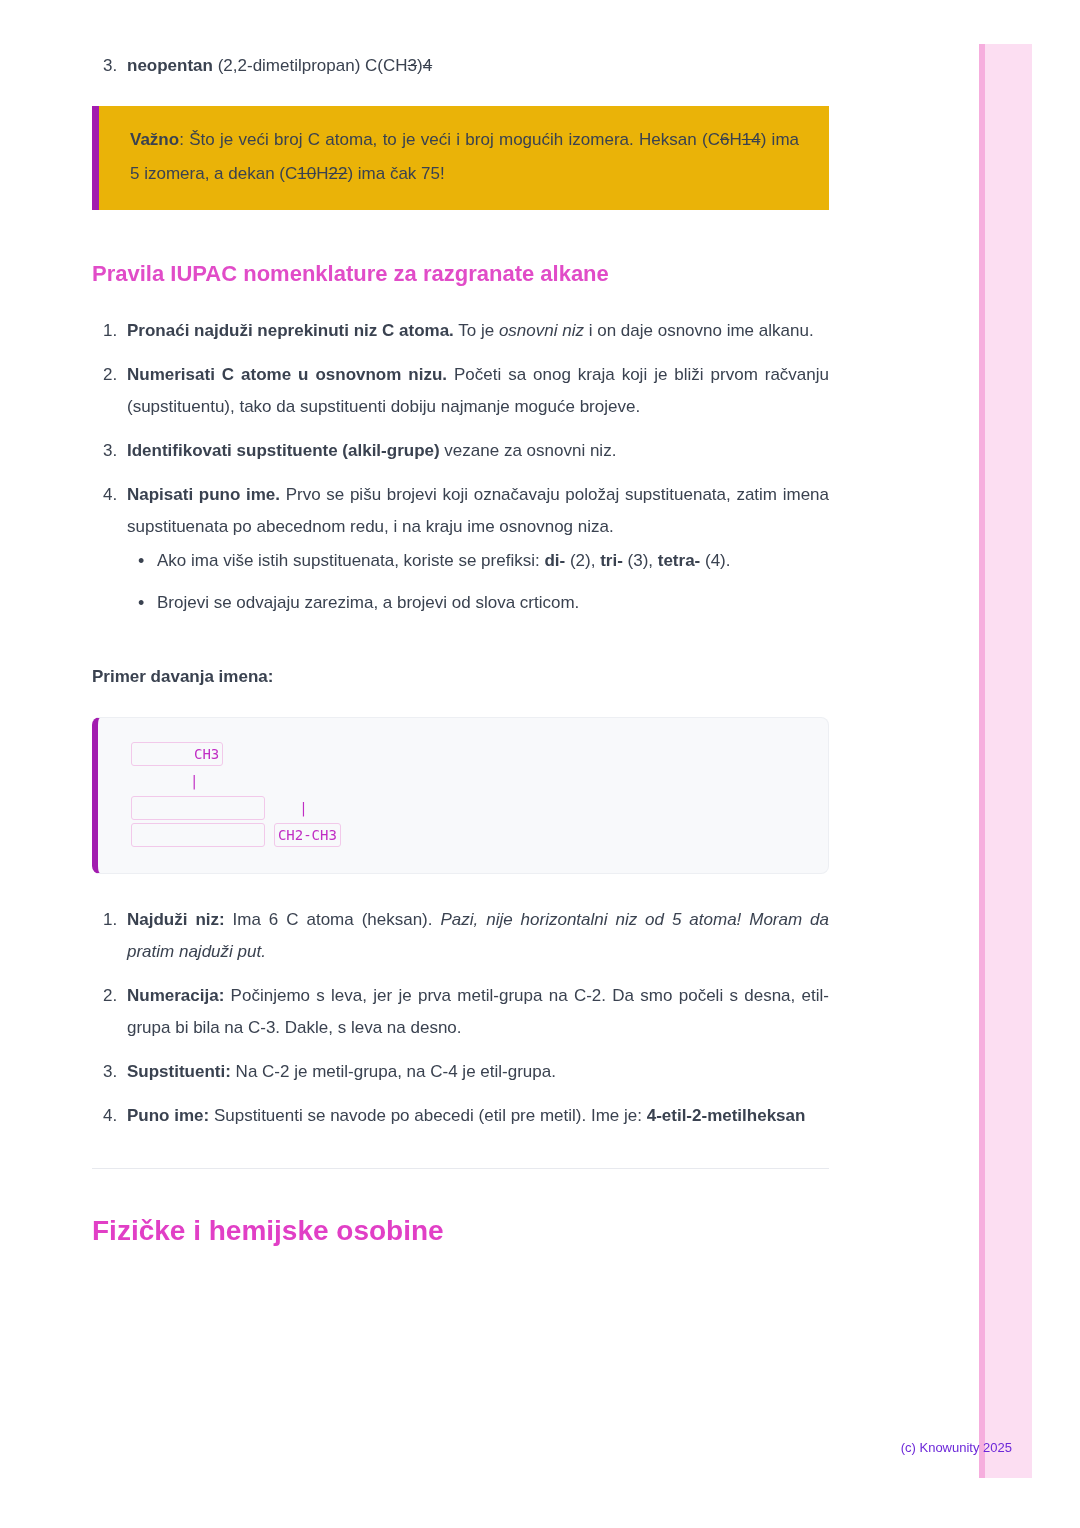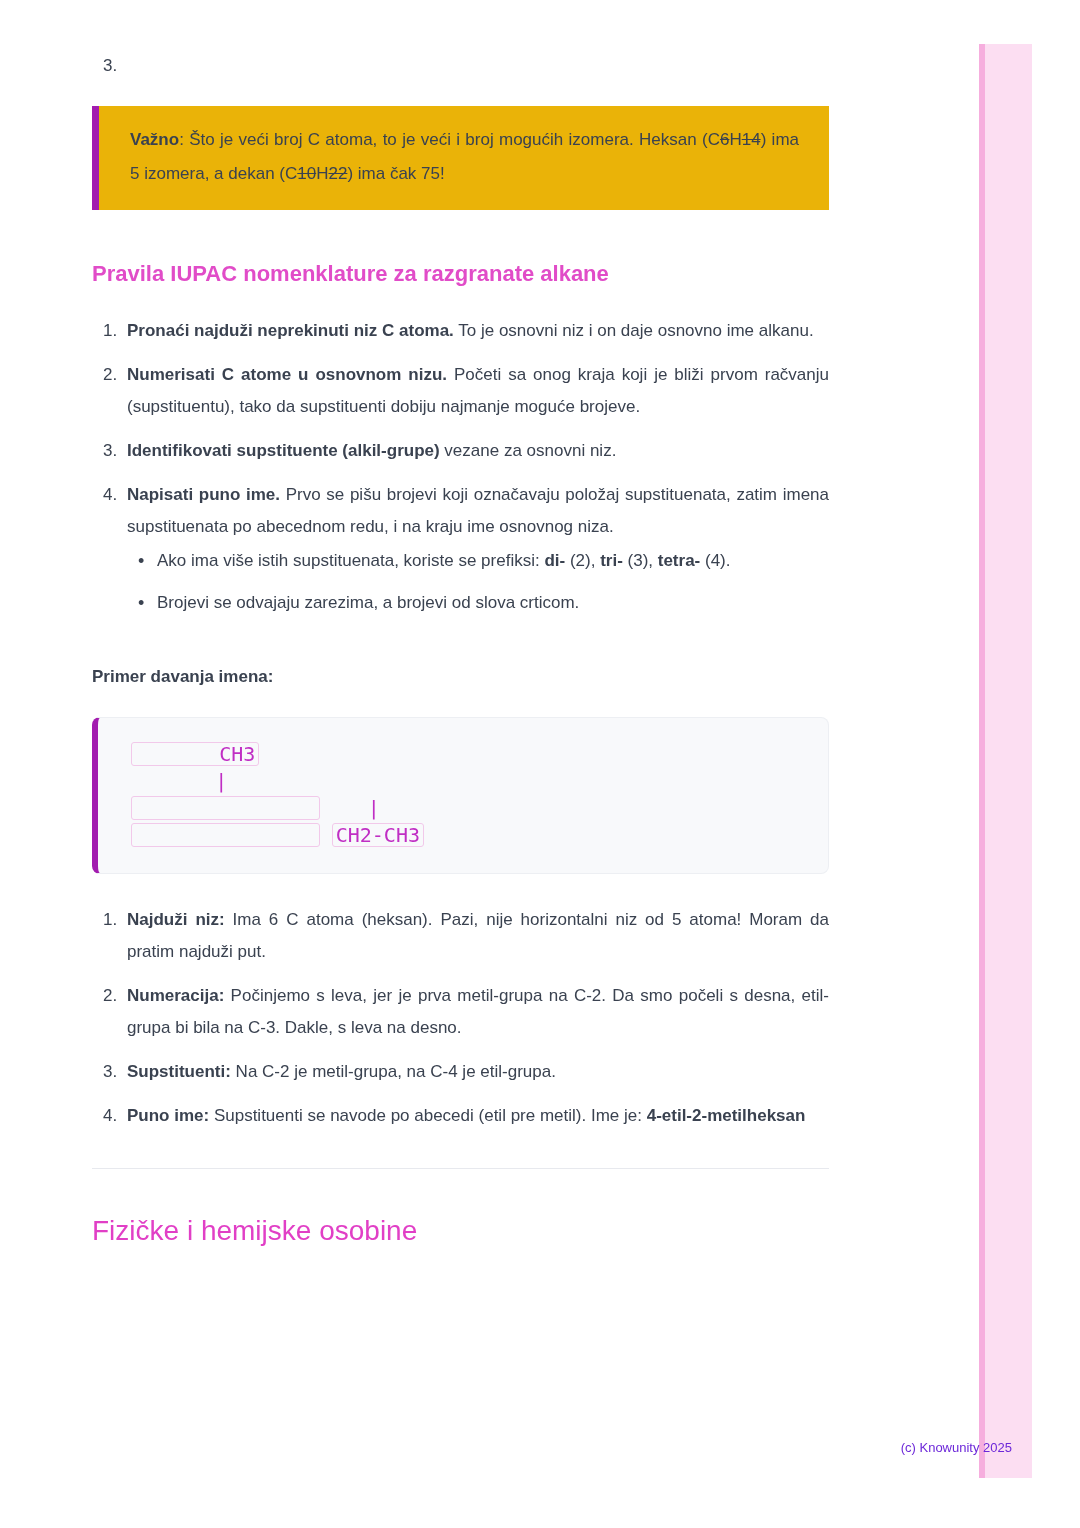--- a/index.html
+++ b/index.html
@@ -3,21 +3,21 @@
 <meta charset="utf-8">
 <style>
   * { margin:0; padding:0; box-sizing:border-box; }
   html, body { background:#ffffff; }
   body {
     width:1080px; height:1528px; position:relative; overflow:hidden;
     font-family:"Liberation Sans","DejaVu Sans",sans-serif;
     color:#3a4250; font-size:17px;
   }
   .f-b { font-weight:700; }
-  .f-i { }
+  .f-i { font-style:italic; }
   .f-s { text-decoration:line-through; }
 
   .content { position:absolute; left:92px; top:52px; width:737px; }
 
   
   .oli { display:flex; align-items:flex-start; margin-bottom:12px; }
   .oli .marker { flex:0 0 35px; padding-left:11px; line-height:32px; }
   .li-body { flex:1 1 auto; min-width:0; }
   .li-text { line-height:32px; text-align:justify; }
   .li-text.no-just { text-align:left; }
@@ -32,40 +32,40 @@
     padding:17px 30px 19px 31px;
   }
   .callout-text { line-height:34px; text-align:justify; }
 
   .section-title {
     margin-top:49px;
     font-size:22px; font-weight:700; color:#e14cc8; line-height:30px;
   }
   .section-title-lg {
     margin-top:44px;
-    font-size:28px; font-weight:400; color:#e13fc6; line-height:36px;
+    font-size:28px; font-weight:700; color:#e13fc6; line-height:36px;
   }
 
   .rules { margin-top:26px; }
   .uli { display:flex; align-items:flex-start; margin-top:2px; margin-bottom:10px; }
   .uli .bullet { flex:0 0 30px; padding-left:11px; line-height:32px; font-size:18px; }
 
   .example-label { margin-top:32px; font-weight:700; line-height:32px; }
 
   .codeblock {
     margin-top:24px;
     background:#f8f9fb;
     border:1px solid #edeff3;
     border-left:6px solid #a21caf;
     border-radius:8px;
     padding:23px 33px 24px 33px;
   }
   .code-line {
     font-family:"DejaVu Sans Mono","Liberation Mono",monospace;
-    font-size:20px; line-height:27px; color:#c02ec4; white-space:pre;
+    font-size:14px; line-height:27px; color:#c02ec4; white-space:pre;
   }
   .codebox {
     display:inline-block;
     border:1px solid #f2c9ea;
     border-radius:3px;
     padding:0 3px;
     line-height:22px;
   }
 
   .analysis { margin-top:30px; }
@@ -92,20 +92,21 @@
 <div class="page">
 
   <div class="side-stripe">
     <div class="side-stripe-edge"></div>
   </div>
 
   <div class="content">
 
     <div class="oli top-item">
       <span class="marker">3.</span>
+      <p class="li-text no-just"><span class="f-b">neopentan</span><span> (2,2-dimetilpropan) C(CH</span><span class="f-s">3</span><span>)</span><span class="f-s">4</span></p>
     </div>
 
     <div class="callout">
       <p class="callout-text"><span class="f-b">Važno</span><span>: Što je veći broj C atoma, to je veći i broj mogućih izomera. Heksan (C</span><span class="f-s">6</span><span>H</span><span class="f-s">14</span><span>) ima 5 izomera, a dekan (C</span><span class="f-s">10</span><span>H</span><span class="f-s">22</span><span>) ima čak 75!</span></p>
     </div>
 
     <h2 class="section-title">Pravila IUPAC nomenklature za razgranate alkane</h2>
 
     <div class="rules">
 

